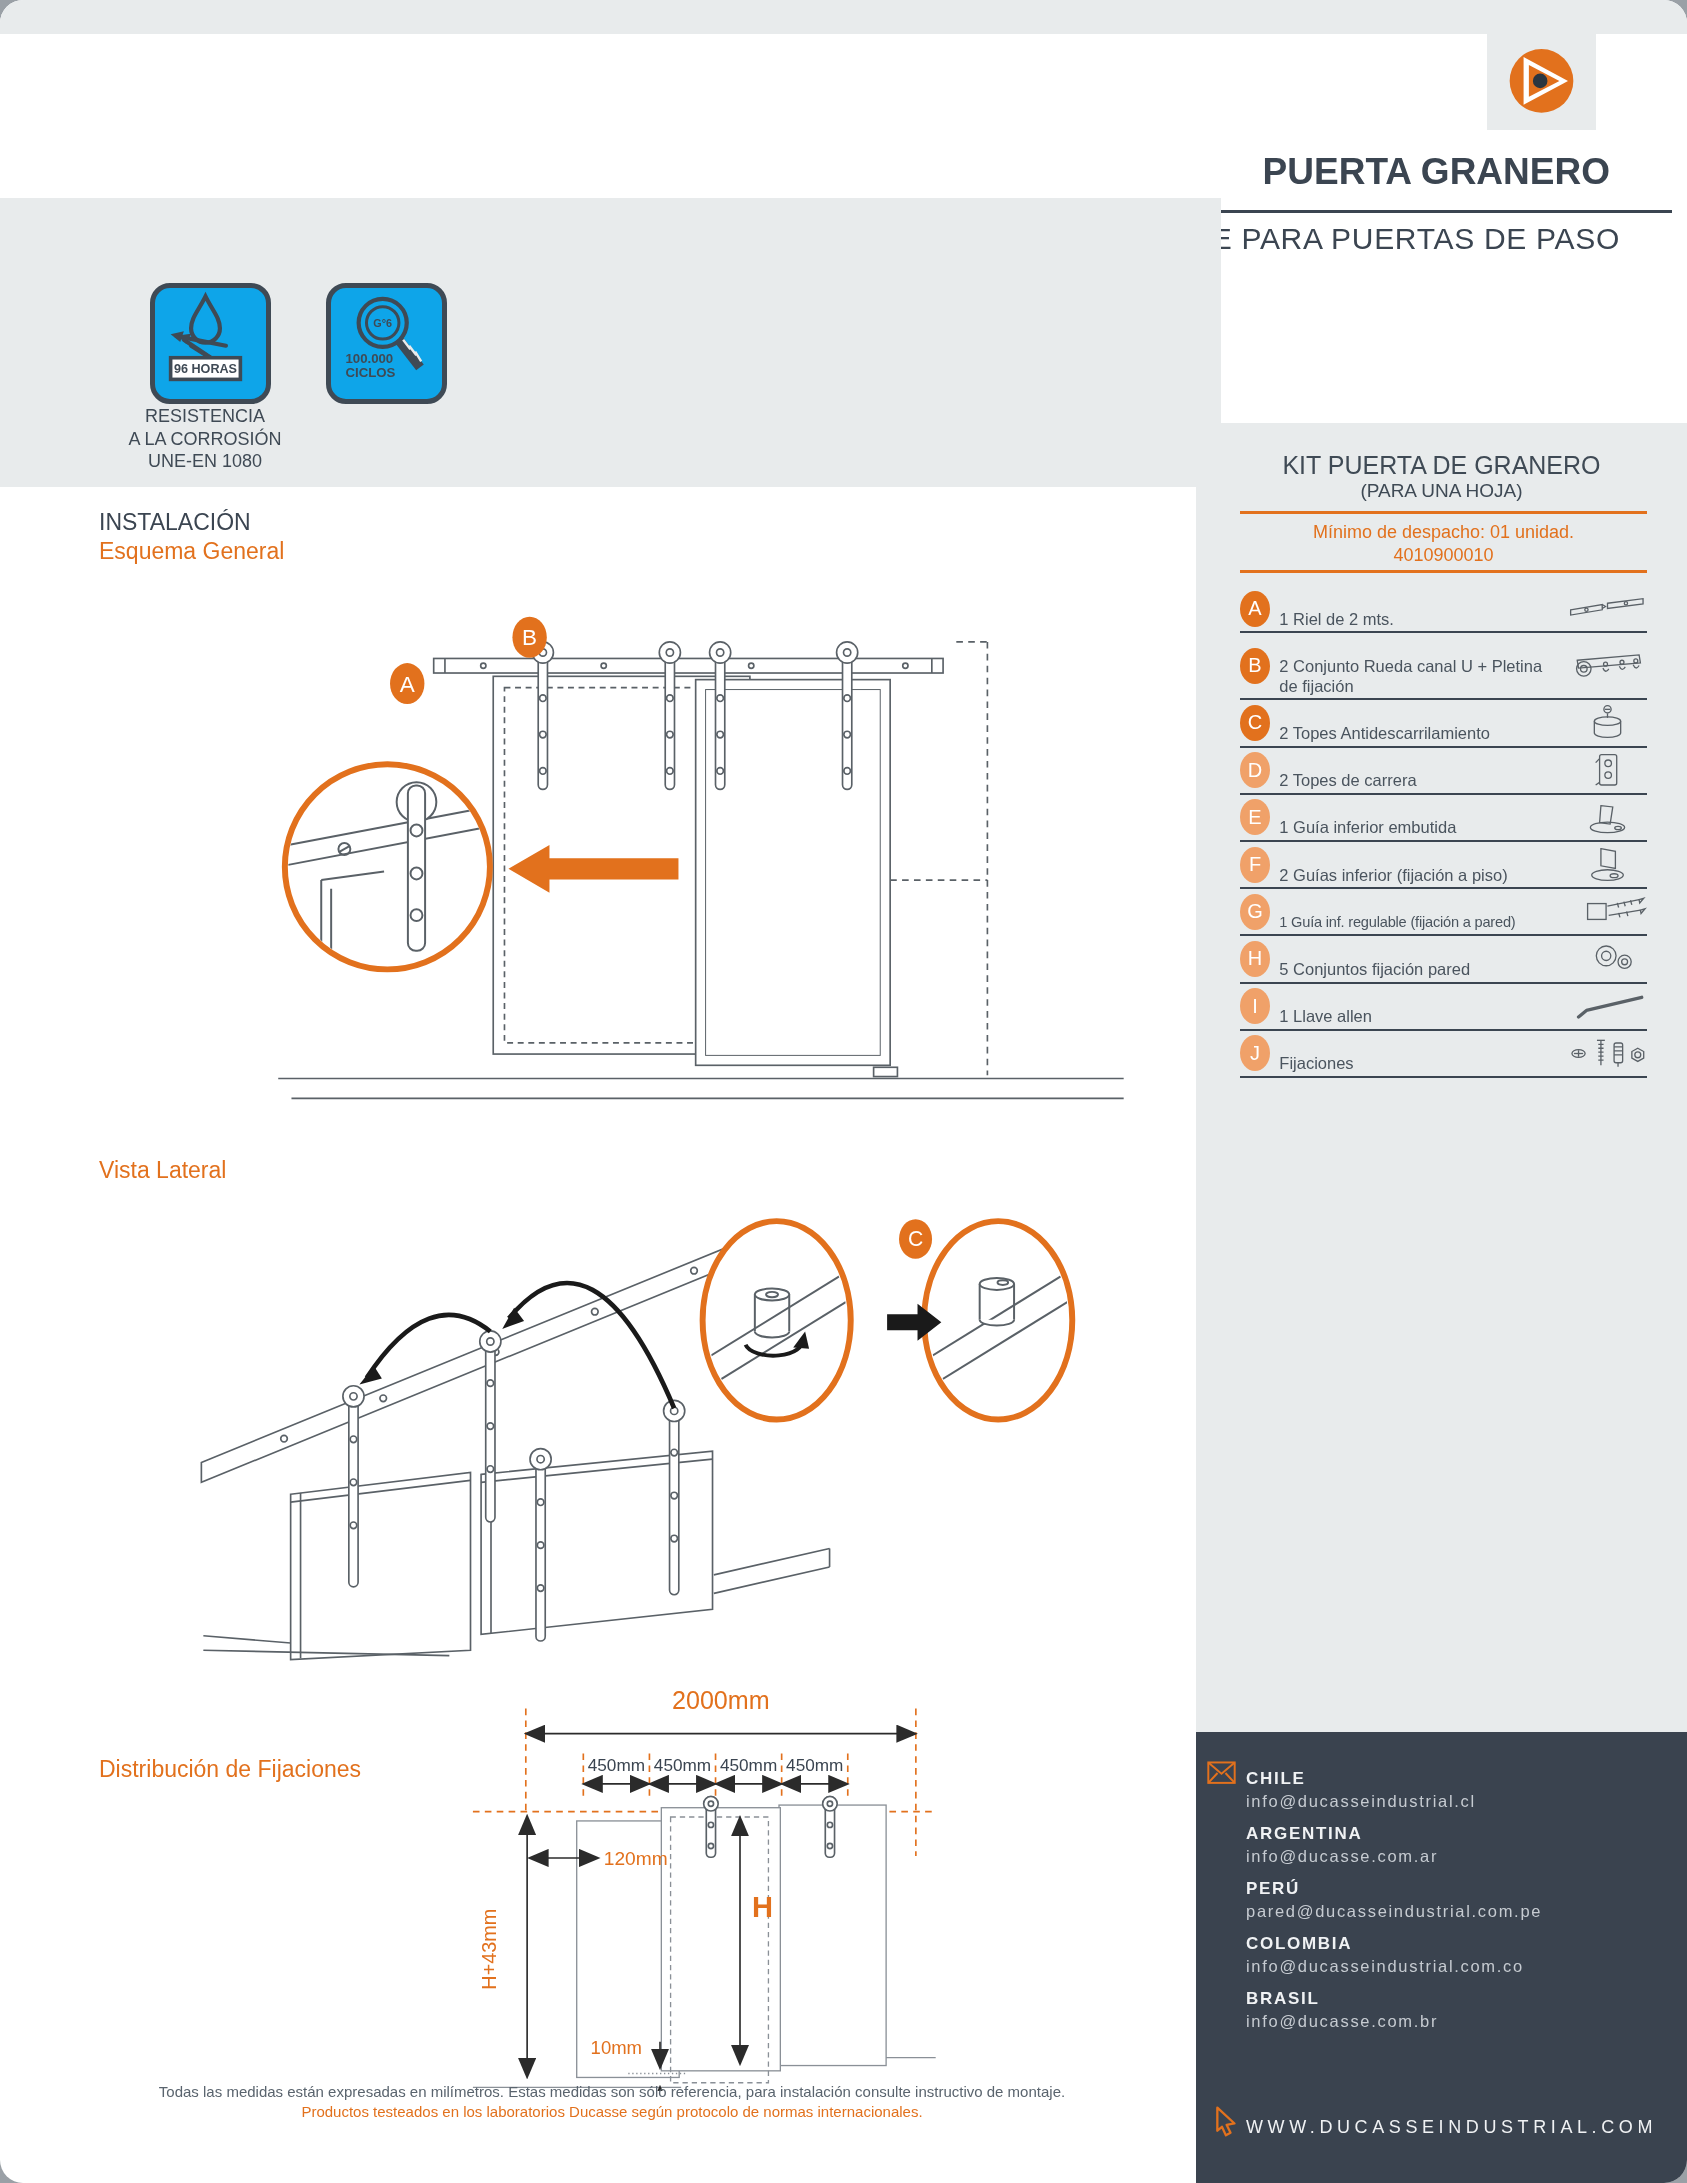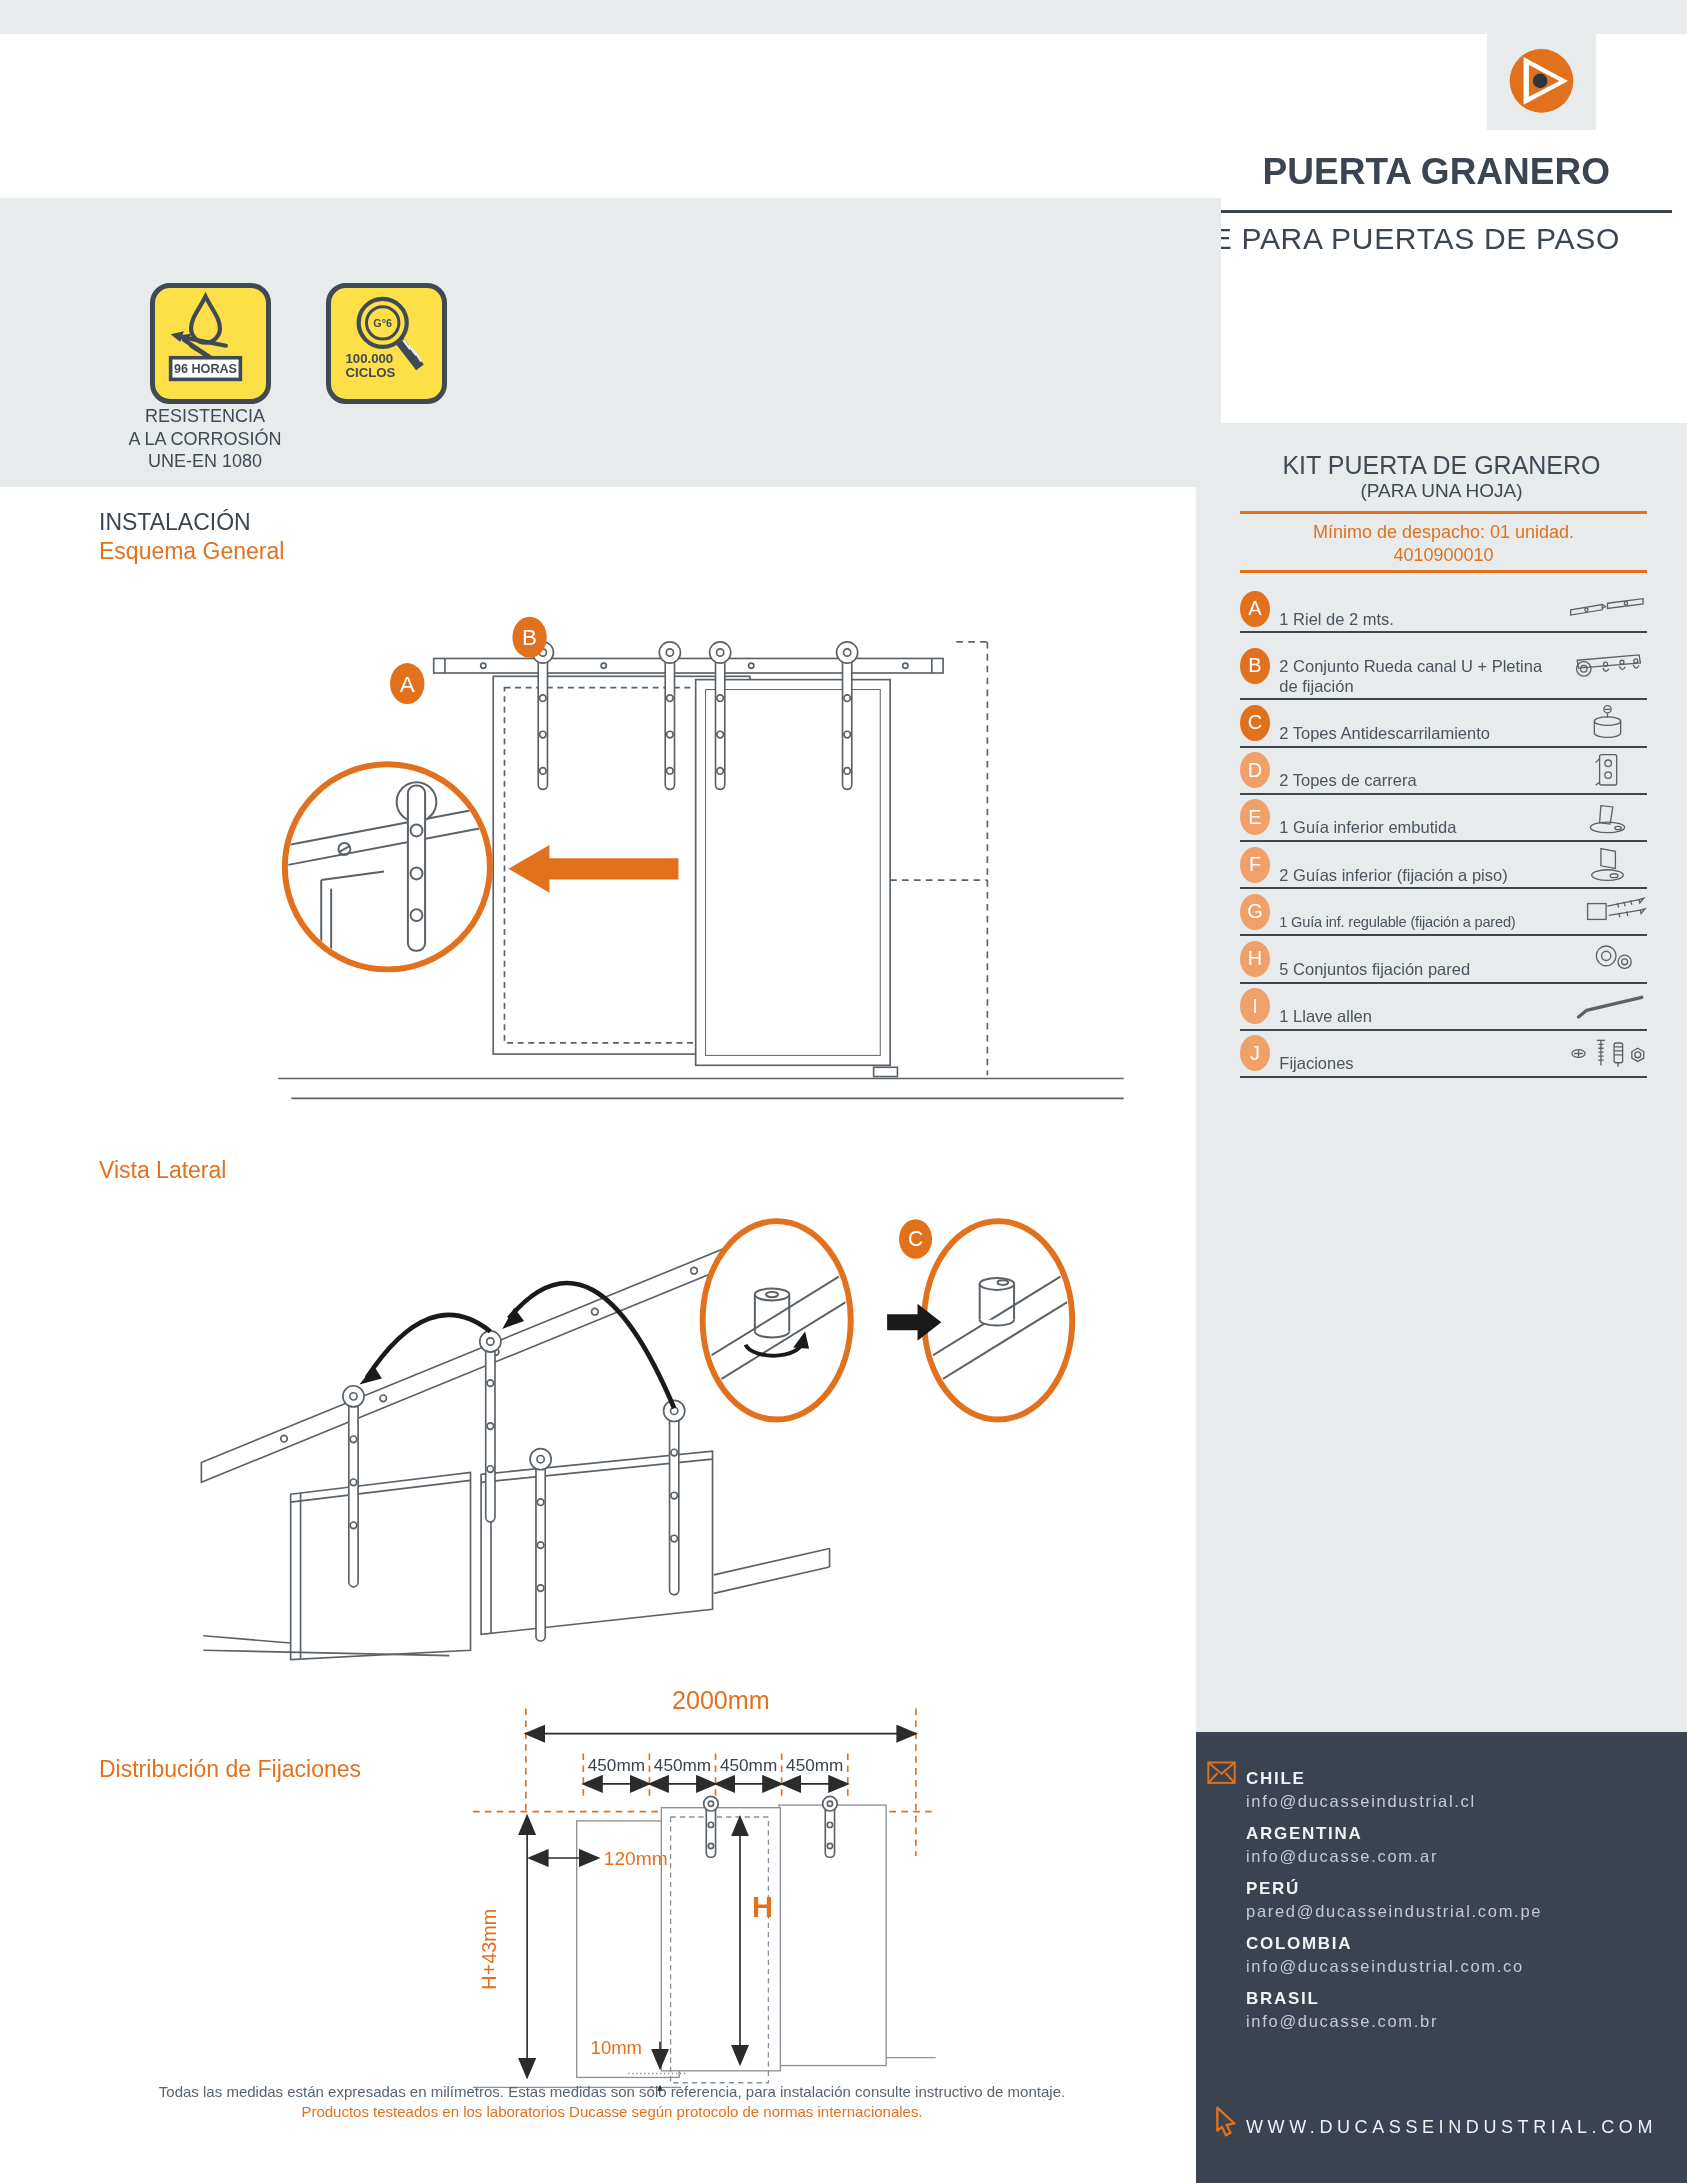--- a/index.html
+++ b/index.html
@@ -1,28 +1,28 @@
 <!DOCTYPE html>
 <html style="font-size:10.6px"><head>
 <meta charset="utf-8">
 <style>
   html,body{margin:0;padding:0;background:#9aa0a6;}
   .page{position:relative;width:1687px;height:2183px;background:#ffffff;overflow:hidden;
-        font-family:"Liberation Sans","DejaVu Sans",sans-serif;color:#3B4551;}
+        font-family:"Liberation Sans","DejaVu Sans",sans-serif;color:#3B4551;border-radius:23px;}
   .abs{position:absolute;}
   .gray{background:#E8EBEC;}
   
   .top-band{left:0;top:0;width:1687px;height:34px;}
   .logo-tile{left:1487px;top:0;width:109px;height:130px;}
   .main-title{right:77px;top:151px;font-size:37px;font-weight:700;letter-spacing:0px;color:#3B4551;white-space:nowrap;}
   .title-rule{left:965px;top:210px;width:707px;height:2.6px;background:#3B4551;}
   .sub-title{right:67px;top:222px;font-size:30px;font-weight:400;letter-spacing:0.7px;color:#3B4551;white-space:nowrap;}
   
   .badge-band{left:0;top:198px;width:1221px;height:289px;}
-  .badge-square{width:111px;height:111px;border:5.3px solid #3F4A55;border-radius:20px;top:283px;background:#fde047;}
+  .badge-square{width:111px;height:111px;border:5.3px solid #3F4A55;border-radius:20px;top:283px;background:#0ea5e9;}
   .badge-label{top:405px;width:238px;text-align:center;font-size:18px;line-height:22.5px;color:#3F4A55;}
   
   .sec-h{font-size:23px;line-height:29px;white-space:nowrap;}
   .orange{color:#E2711D;}
   
   .kit-col{left:1196px;top:423px;width:491px;height:1309px;}
   .kit-title{left:1196px;top:451px;width:491px;text-align:center;font-size:25px;color:#3F4A55;}
   .kit-sub{left:1196px;top:480px;width:491px;text-align:center;font-size:19px;color:#3F4A55;}
   .kit-rule{left:1240px;width:407px;height:3.3px;background:#E2711D;}
   .kit-dispatch{left:1240px;top:521px;width:407px;text-align:center;font-size:18px;line-height:22.5px;color:#E2711D;}

